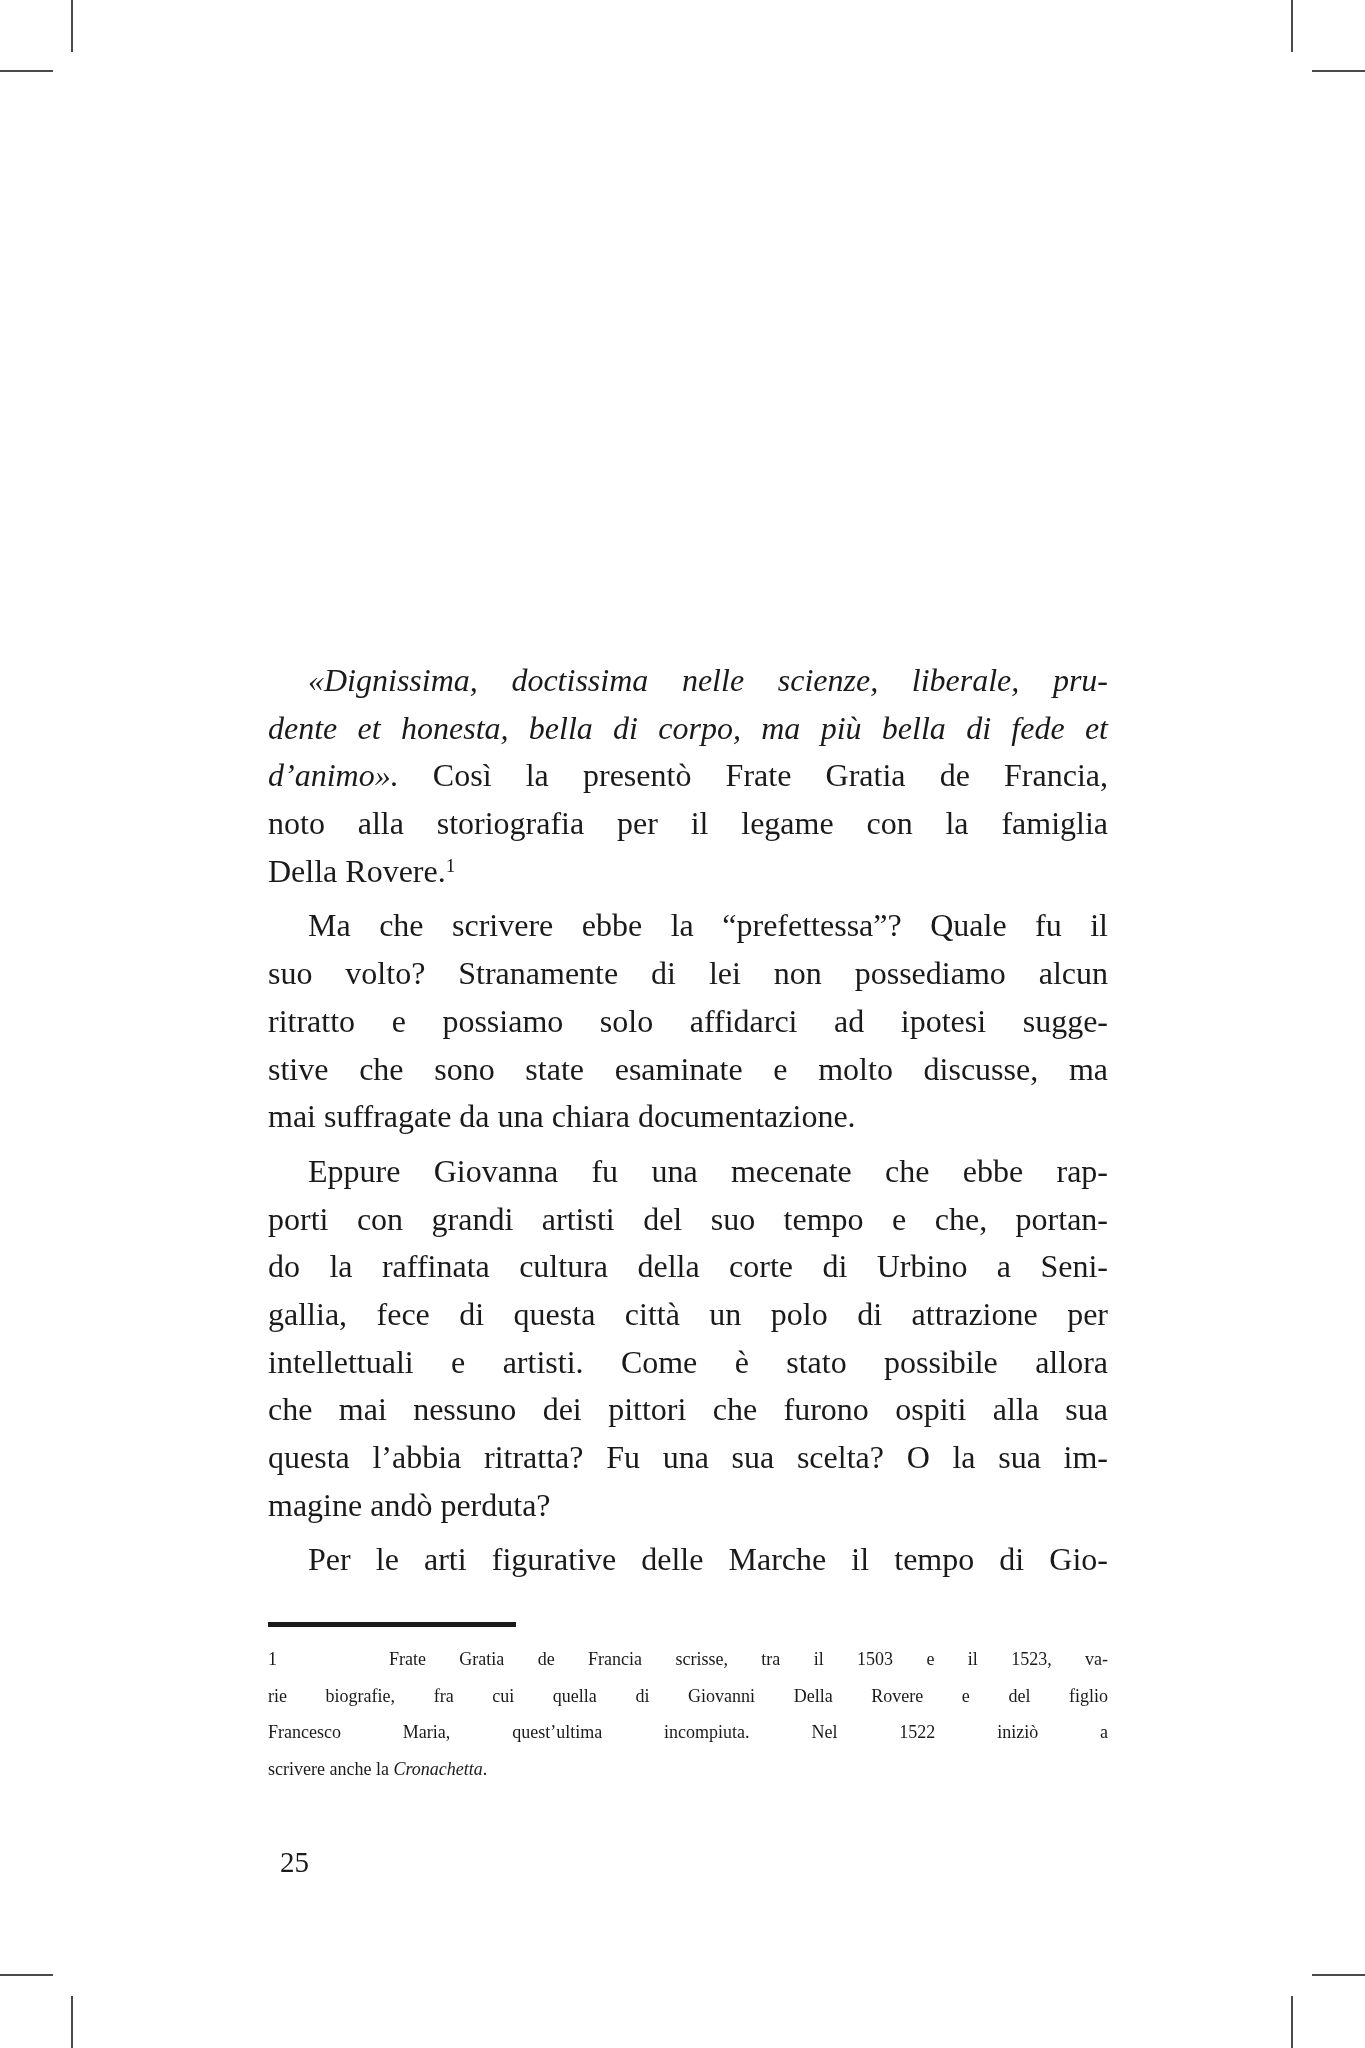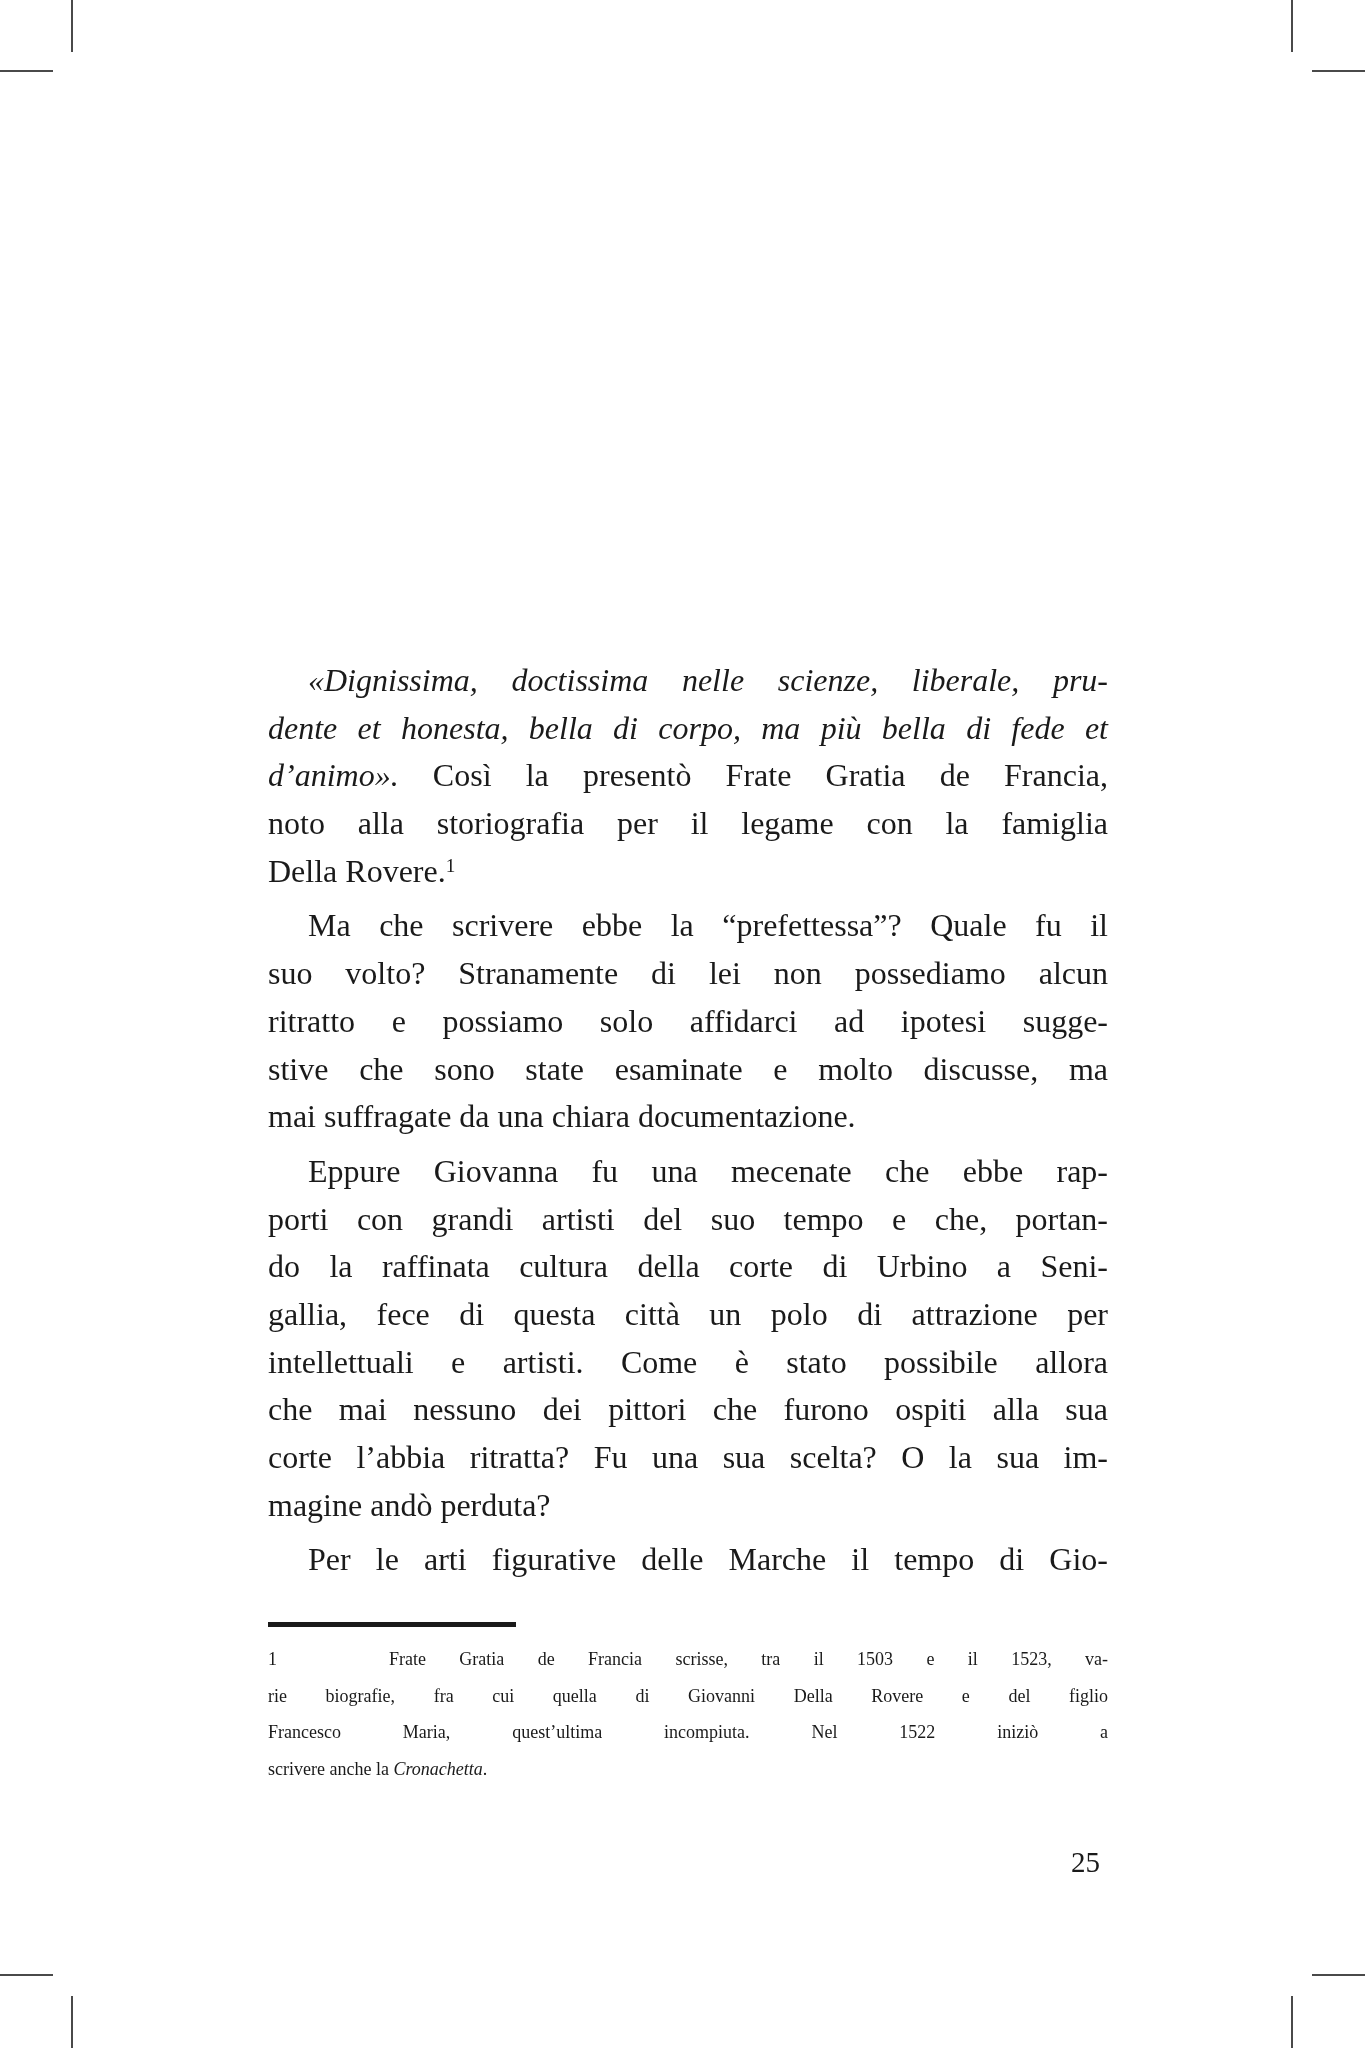--- a/index.html
+++ b/index.html
@@ -58,23 +58,23 @@
     height: 36.6px; line-height: 36.6px;
     text-align: justify;
     text-align-last: justify;
   }
   .fline.last { text-align-last: left; }
   .fn-marker { display: inline-block; }
   .fn-gap { display: inline-block; width: 112px; }
 
   .page-number {
     position: absolute;
-    left: 260px; top: 1846px; width: 840px;
+    left: 280px; top: 1846px; width: 840px;
     font-size: 29px;
-    text-align: right;
+    text-align: left;
   }
 </style>
 </head>
 <body>
 
 <div class="page" style="--paper: #ffffff; --ink: #1a1a1a; --mark: #4a4a4a;">
 
   <div class="cm cm-tl-v"></div>
   <div class="cm cm-tl-h"></div>
   <div class="cm cm-tr-v"></div>
@@ -94,21 +94,21 @@
       <div class="line"><span>suo volto? Stranamente di lei non possediamo alcun</span></div>
       <div class="line"><span>ritratto e possiamo solo affidarci ad ipotesi sugge-</span></div>
       <div class="line"><span>stive che sono state esaminate e molto discusse, ma</span></div>
       <div class="line last"><span>mai suffragate da una chiara documentazione.</span></div>
       <div class="line indent"><span>Eppure Giovanna fu una mecenate che ebbe rap-</span></div>
       <div class="line"><span>porti con grandi artisti del suo tempo e che, portan-</span></div>
       <div class="line"><span>do la raffinata cultura della corte di Urbino a Seni-</span></div>
       <div class="line"><span>gallia, fece di questa città un polo di attrazione per</span></div>
       <div class="line"><span>intellettuali e artisti. Come è stato possibile allora</span></div>
       <div class="line"><span>che mai nessuno dei pittori che furono ospiti alla sua</span></div>
-      <div class="line"><span>corte l’abbia ritratta? Fu una sua scelta? O la sua im-</span></div>
+      <div class="line"><span>questa l’abbia ritratta? Fu una sua scelta? O la sua im-</span></div>
       <div class="line last"><span>magine andò perduta?</span></div>
       <div class="line indent"><span>Per le arti figurative delle Marche il tempo di Gio-</span></div>
     </div>
 
   <div class="footnote-rule"></div>
 
   <div id="footnote-lines">
       <div class="fline"><span class="fn-marker">1</span><span class="fn-gap"></span><span>Frate Gratia de Francia scrisse, tra il 1503 e il 1523, va-</span></div>
       <div class="fline"><span>rie biografie, fra cui quella di Giovanni Della Rovere e del figlio</span></div>
       <div class="fline"><span>Francesco Maria, quest’ultima incompiuta. Nel 1522 iniziò a</span></div>

